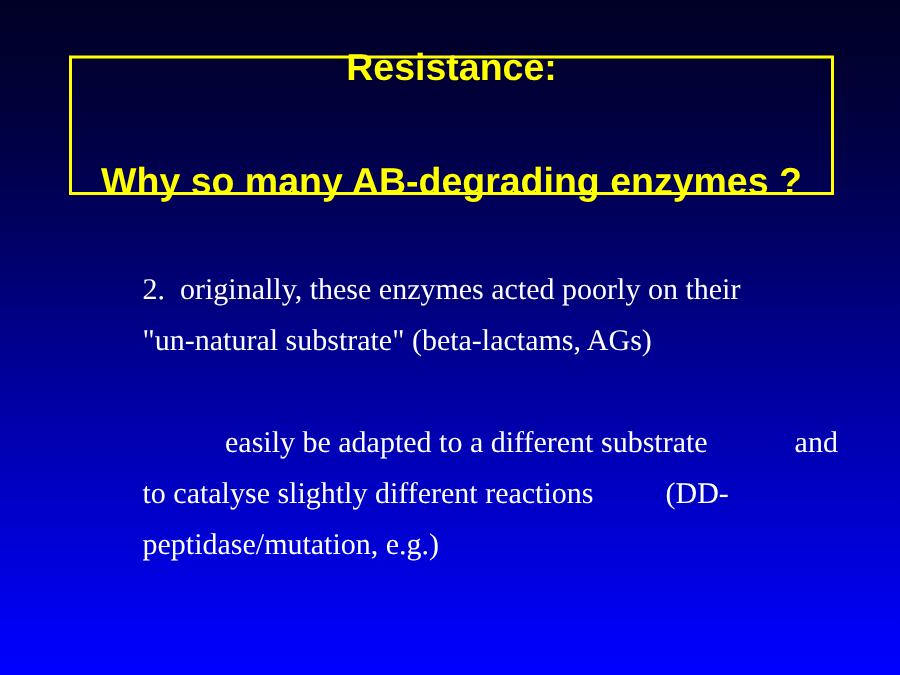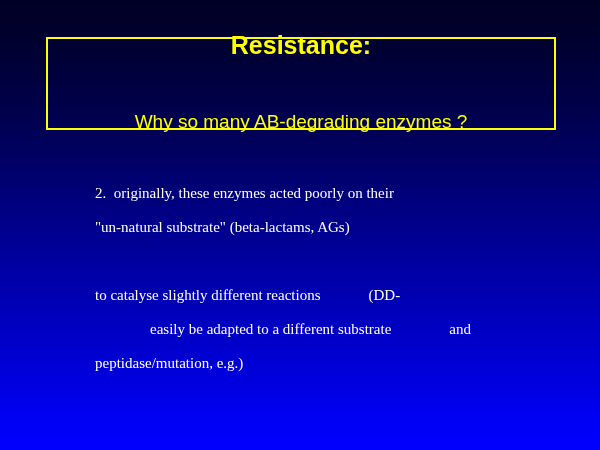--- a/index.html
+++ b/index.html
@@ -54,35 +54,35 @@
     text-align: center;
     white-space: nowrap;
     letter-spacing: 0px;
   }
   #title-line-1 {
     font-size: 25px;
     font-weight: bold;
     line-height: 31px;
   }
   #title-line-2 {
-    font-size: 19px;
-    font-weight: normal;
+    font-size: 25px;
+    font-weight: bold;
     line-height: 33px;
     text-align: right;
   }
 
   
   #body-block {
     position: absolute;
     left: 95px;
     top: 176px;
     width: 470px;
     color: #ffffff;
     font-family: "Liberation Serif", serif;
-    font-size: 15px;
+    font-size: 20px;
     line-height: 34px;
   }
   .body-line {
     white-space: pre;
     height: 34px;
   }
   .body-line.blank {
     height: 34px;
   }
   .indent-1 {
@@ -108,21 +108,21 @@
   </div>
 
   <div id="body-block">
 
     <div class="body-line">2.  originally, these enzymes acted poorly on their</div>
     <div class="body-line">"un-natural substrate" (beta-lactams, AGs)</div>
 
     <div class="body-line blank"></div>
 
 
+    <div class="body-line"><span class="indent-1">easily be adapted to a different substrate</span><span class="gap-wide"></span><span>and</span></div>
+
     <div class="body-line"><span>to catalyse slightly different reactions</span><span class="gap-mid"></span><span>(DD-</span></div>
-
-    <div class="body-line"><span class="indent-1">easily be adapted to a different substrate</span><span class="gap-wide"></span><span>and</span></div>
 
     <div class="body-line">peptidase/mutation, e.g.)</div>
 
   </div>
 
 </div>
 
 </body></html>

